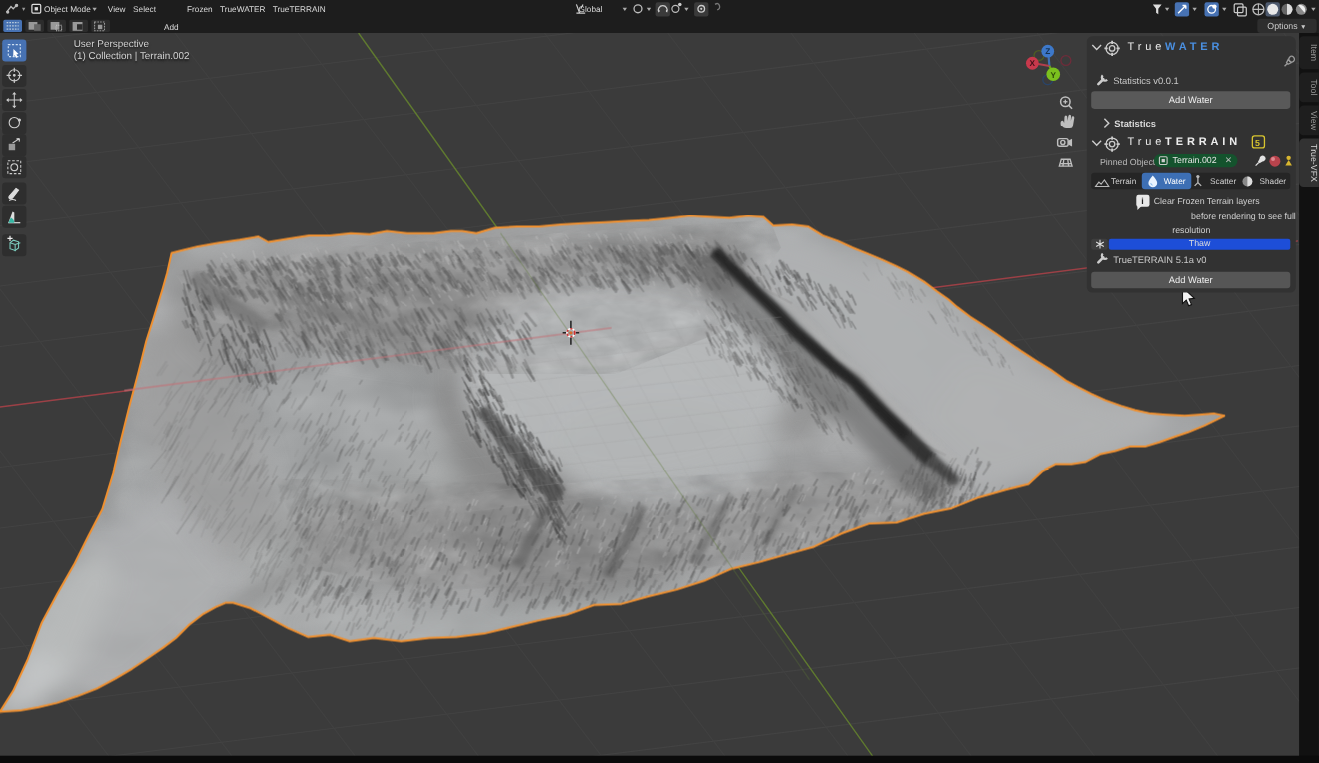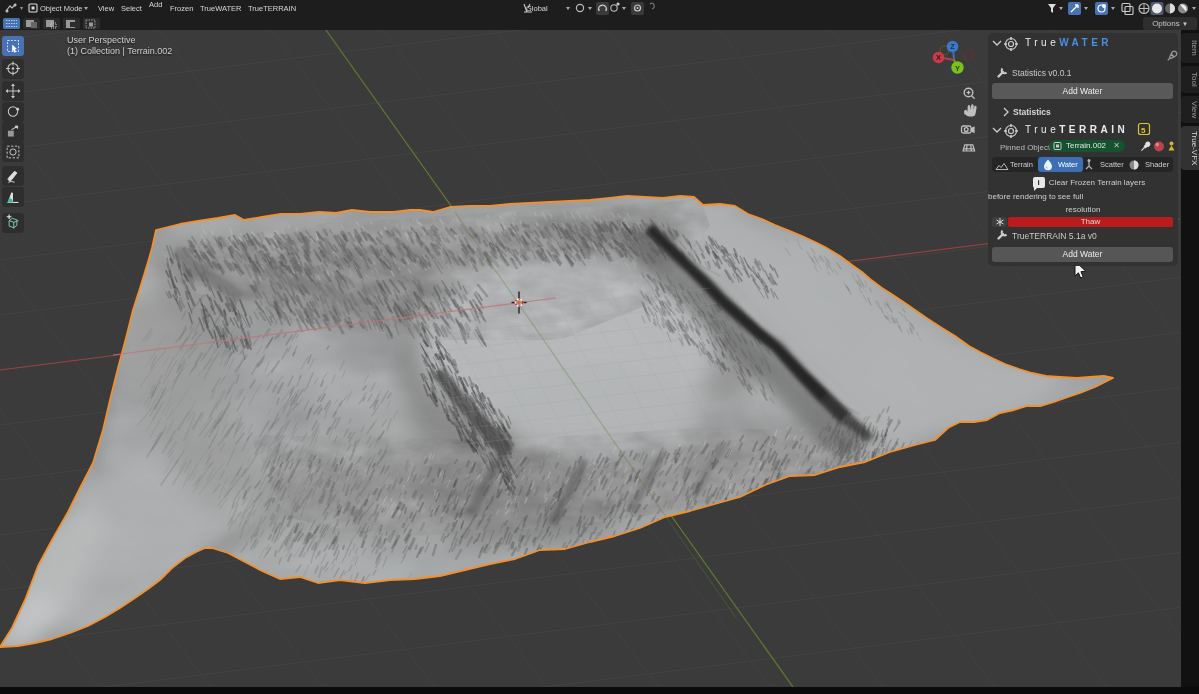--- a/index.html
+++ b/index.html
@@ -569,21 +569,21 @@
     <circle cx="618" cy="4" r="1.6" fill="#ccc"></circle>
     <path d="M622,7 l4,0 l-2,3 Z" fill="#aaa"></path>
     <rect x="631" y="2" width="13" height="13" rx="2" fill="#3a3a3a"></rect>
     <circle cx="637.5" cy="8" r="3" fill="none" stroke="#ccc" stroke-width="1.2"></circle>
     <circle cx="637.5" cy="8" r="1" fill="#ccc"></circle>
     <path d="M650,4 q3,-2 4,1 q1,3 -2,4" stroke="#777" stroke-width="1.2" fill="none"></path>
   </svg>
   <span style="position:absolute;left:40px;top:4px;font-size:7.5px">Object Mode</span>
   <span style="position:absolute;left:98px;top:4px;font-size:7.5px">View</span>
   <span style="position:absolute;left:121px;top:4px;font-size:7.5px">Select</span>
-  <span style="position:absolute;left:149px;top:0;font-size:7.5px">Add</span>
+  <span style="position:absolute;left:149px;top:20px;font-size:7.5px">Add</span>
   <span style="position:absolute;left:170px;top:4px;font-size:7.5px">Frozen</span>
   <span style="position:absolute;left:200px;top:4px;font-size:7.5px">TrueWATER</span>
   <span style="position:absolute;left:248px;top:4px;font-size:7.5px">TrueTERRAIN</span>
   <span style="position:absolute;left:526px;top:4px;font-size:7.5px">Global</span>
   <svg width="160" height="17" style="position:absolute;left:1040px;top:0">
     <path d="M8,4 l8,0 l-3,4 l0,5 l-2,-1.5 l0,-3.5 Z" fill="#ddd"></path>
     <path d="M19,7 l4,0 l-2,3 Z" fill="#aaa"></path>
     <rect x="28" y="2" width="13" height="13" rx="2" fill="#4772b3"></rect>
     <path d="M31,12 l7,-7 M38,5 l-3,0 M38,5 l0,3" stroke="#fff" stroke-width="1.3" fill="none"></path>
     <path d="M44,7 l4,0 l-2,3 Z" fill="#aaa"></path>
@@ -738,24 +738,24 @@
       <path d="M146,3.5 a4.5,4.5 0 0 1 0,9 Z" fill="#ddd"></path>
  </svg>
  <div style="position:absolute;left:22px;top:127px;font-size:7.5px;color:#cfcfcf">Terrain</div>
  <div style="position:absolute;left:70px;top:127px;font-size:7.5px;color:#ffffff">Water</div>
  <div style="position:absolute;left:112px;top:127px;font-size:7.5px;color:#cfcfcf">Scatter</div>
  <div style="position:absolute;left:157px;top:127px;font-size:7.5px;color:#cfcfcf">Shader</div>
  <div style="position:absolute;left:45px;top:144px;width:12px;height:11px;background:#e8e8e8;border-radius:2px"></div>
     <div style="position:absolute;left:46px;top:154px;width:0;height:0;border-left:4px solid #e8e8e8;border-bottom:4px solid transparent"></div>
  <div style="position:absolute;left:49.5px;top:145px;font-size:8px;color:#222;font-weight:bold">i</div>
  <div style="position:absolute;left:28px;top:145px;width:162px;text-align:center;font-size:8px;color:#cfcfcf">Clear Frozen Terrain layers</div>
- <div style="position:absolute;left:0;top:159px;width:190px;text-align:left;font-size:8px;color:#cfcfcf">before rendering to see full</div>
+ <div style="position:absolute;left:0;top:159px;width:190px;text-align:right;font-size:8px;color:#cfcfcf">before rendering to see full</div>
  <div style="position:absolute;left:0;top:172px;width:190px;text-align:center;font-size:8px;color:#cfcfcf">resolution</div>
  <div style="position:absolute;left:4px;top:183.5px;width:15px;height:10px;background:#3e3e3e;border-radius:2px"></div>
- <div style="position:absolute;left:20px;top:183.5px;width:165px;height:10px;background:#b91c1c;border-radius:2px;font-size:8px;color:#dddddd;text-align:center;line-height:10px">Thaw</div>
+ <div style="position:absolute;left:20px;top:183.5px;width:165px;height:10px;background:#1d4ed8;border-radius:2px;font-size:8px;color:#dddddd;text-align:center;line-height:10px">Thaw</div>
  <svg width="20" height="14" style="position:absolute;left:4px;top:182px">
   <g stroke="#ddd" stroke-width="1" transform="translate(8,7)">
    <path d="M0,-4 V4 M-3.5,-2 L3.5,2 M-3.5,2 L3.5,-2"></path>
   </g>
  </svg>
  <div style="position:absolute;left:24px;top:198px;font-size:8.5px;color:#c9c9c9">TrueTERRAIN 5.1a v0</div>
  <svg width="20" height="14" style="position:absolute;left:8px;top:197px">
       <g stroke="#cccccc" fill="none">
         <path d="M2.5,8.5 L7,4" stroke-width="2.4" stroke-linecap="round"></path>
         <path d="M6.5,0.5 a2.8,2.8 0 1 0 4,4" stroke-width="2"></path>

